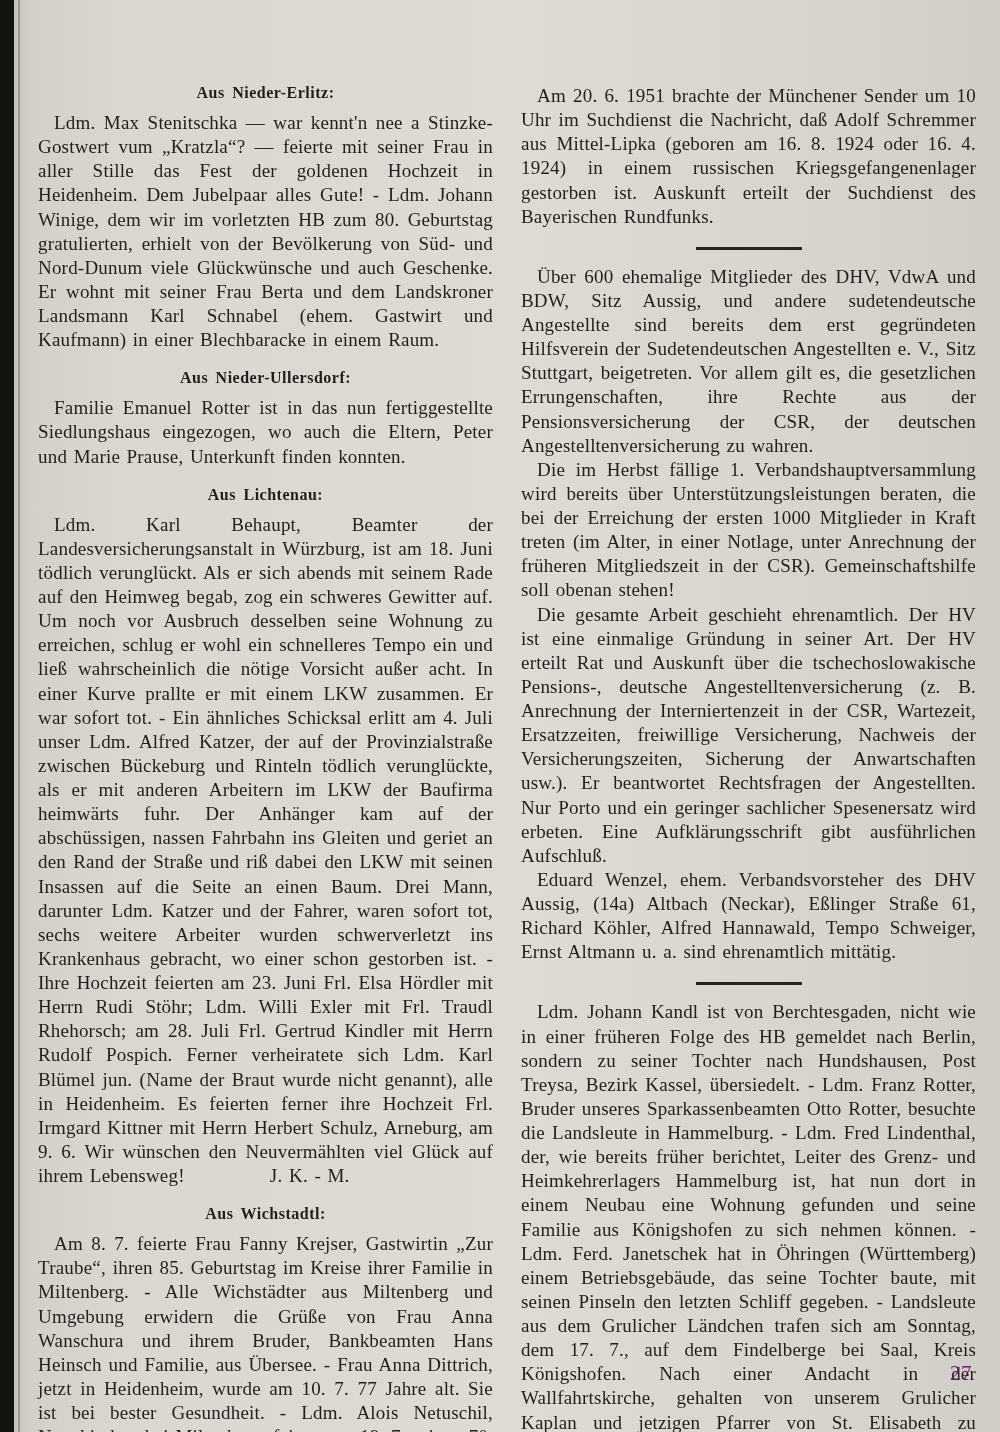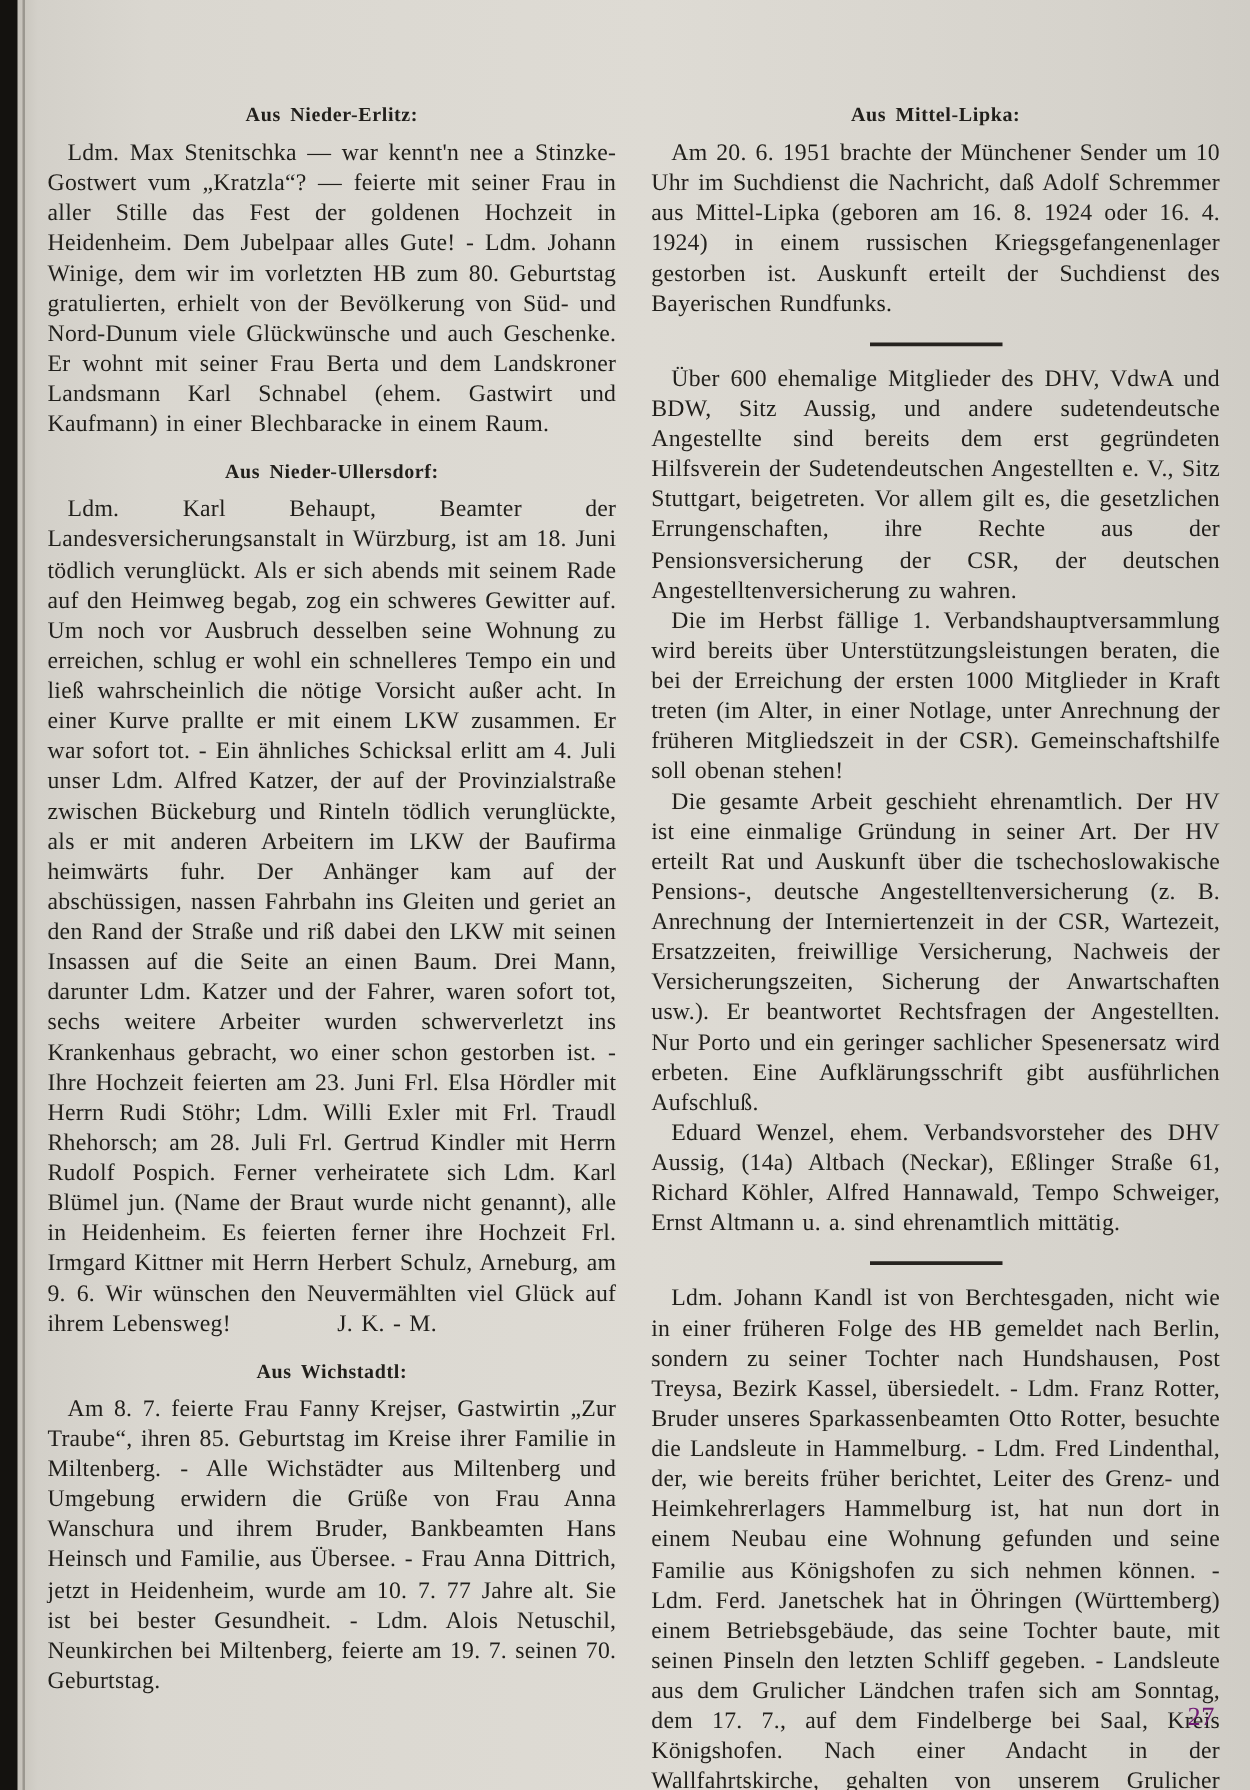--- a/index.html
+++ b/index.html
@@ -77,38 +77,39 @@
 
   <div class="col">
 
     <section>
       <h2 class="section-heading">Aus Nieder-Erlitz:</h2>
       <p class="para" lang="de">Ldm. Max Stenitschka — war kennt'n nee a Stinzke-Gostwert vum „Kratzla“? — feierte mit seiner Frau in aller Stille das Fest der goldenen Hochzeit in Heidenheim. Dem Jubelpaar alles Gute! - Ldm. Johann Winige, dem wir im vorletzten HB zum 80. Geburtstag gratulierten, erhielt von der Bevölkerung von Süd- und Nord-Dunum viele Glückwünsche und auch Geschenke. Er wohnt mit seiner Frau Berta und dem Landskroner Landsmann Karl Schnabel (ehem. Gastwirt und Kaufmann) in einer Blechbaracke in einem Raum.</p>
     </section>
 
     <section>
       <h2 class="section-heading">Aus Nieder-Ullersdorf:</h2>
+      <p class="para" lang="de">Familie Emanuel Rotter ist in das nun fertiggestellte Siedlungshaus eingezogen, wo auch die Eltern, Peter und Marie Prause, Unterkunft finden konnten.</p>
     </section>
 
     <section>
+      <h2 class="section-heading">Aus Lichtenau:</h2>
       <p class="para" lang="de">Ldm. Karl Behaupt, Beamter der Landesversicherungsanstalt in Würzburg, ist am 18. Juni tödlich verunglückt. Als er sich abends mit seinem Rade auf den Heimweg begab, zog ein schweres Gewitter auf. Um noch vor Ausbruch desselben seine Wohnung zu erreichen, schlug er wohl ein schnelleres Tempo ein und ließ wahrscheinlich die nötige Vorsicht außer acht. In einer Kurve prallte er mit einem LKW zusammen. Er war sofort tot. - Ein ähnliches Schicksal erlitt am 4. Juli unser Ldm. Alfred Katzer, der auf der Provinzialstraße zwischen Bückeburg und Rinteln tödlich verunglückte, als er mit anderen Arbeitern im LKW der Baufirma heimwärts fuhr. Der Anhänger kam auf der abschüssigen, nassen Fahrbahn ins Gleiten und geriet an den Rand der Straße und riß dabei den LKW mit seinen Insassen auf die Seite an einen Baum. Drei Mann, darunter Ldm. Katzer und der Fahrer, waren sofort tot, sechs weitere Arbeiter wurden schwerverletzt ins Krankenhaus gebracht, wo einer schon gestorben ist. - Ihre Hochzeit feierten am 23. Juni Frl. Elsa Hördler mit Herrn Rudi Stöhr; Ldm. Willi Exler mit Frl. Traudl Rhehorsch; am 28. Juli Frl. Gertrud Kindler mit Herrn Rudolf Pospich. Ferner verheiratete sich Ldm. Karl Blümel jun. (Name der Braut wurde nicht genannt), alle in Heidenheim. Es feierten ferner ihre Hochzeit Frl. Irmgard Kittner mit Herrn Herbert Schulz, Arneburg, am 9. 6. Wir wünschen den Neuvermählten viel Glück auf ihrem Lebensweg!&nbsp;&nbsp;&nbsp;&nbsp;&nbsp;&nbsp;&nbsp;&nbsp;&nbsp;&nbsp;&nbsp;&nbsp; J. K. - M.</p>
     </section>
 
     <section>
       <h2 class="section-heading">Aus Wichstadtl:</h2>
       <p class="para" lang="de">Am 8. 7. feierte Frau Fanny Krejser, Gastwirtin „Zur Traube“, ihren 85. Geburtstag im Kreise ihrer Familie in Miltenberg. - Alle Wichstädter aus Miltenberg und Umgebung erwidern die Grüße von Frau Anna Wanschura und ihrem Bruder, Bankbeamten Hans Heinsch und Familie, aus Übersee. - Frau Anna Dittrich, jetzt in Heidenheim, wurde am 10. 7. 77 Jahre alt. Sie ist bei bester Gesundheit. - Ldm. Alois Netuschil, Neunkirchen bei Miltenberg, feierte am 19. 7. seinen 70. Geburtstag.</p>
     </section>
 
 
   </div>
 
   <div class="col">
 
     <section>
-      <h2 class="section-heading">Aus Mittel-Lipka:</h2>
       <p class="para" lang="de">Am 20. 6. 1951 brachte der Münchener Sender um 10 Uhr im Suchdienst die Nachricht, daß Adolf Schremmer aus Mittel-Lipka (geboren am 16. 8. 1924 oder 16. 4. 1924) in einem russischen Kriegsgefangenenlager gestorben ist. Auskunft erteilt der Suchdienst des Bayerischen Rundfunks.</p>
     </section>
 
     <div class="divider"></div>
 
     <section>
       <p class="para" lang="de">Über 600 ehemalige Mitglieder des DHV, VdwA und BDW, Sitz Aussig, und andere sudetendeutsche Angestellte sind bereits dem erst gegründeten Hilfsverein der Sudetendeutschen Angestellten e. V., Sitz Stuttgart, beigetreten. Vor allem gilt es, die gesetzlichen Errungenschaften, ihre Rechte aus der Pensionsversicherung der CSR, der deutschen Angestelltenversicherung zu wahren.</p>
       <p class="para" lang="de">Die im Herbst fällige 1. Verbandshauptversammlung wird bereits über Unterstützungsleistungen beraten, die bei der Erreichung der ersten 1000 Mitglieder in Kraft treten (im Alter, in einer Notlage, unter Anrechnung der früheren Mitgliedszeit in der CSR). Gemeinschaftshilfe soll obenan stehen!</p>
       <p class="para" lang="de">Die gesamte Arbeit geschieht ehrenamtlich. Der HV ist eine einmalige Gründung in seiner Art. Der HV erteilt Rat und Auskunft über die tschechoslowakische Pensions-, deutsche Angestelltenversicherung (z. B. Anrechnung der Interniertenzeit in der CSR, Wartezeit, Ersatzzeiten, freiwillige Versicherung, Nachweis der Versicherungszeiten, Sicherung der Anwartschaften usw.). Er beantwortet Rechtsfragen der Angestellten. Nur Porto und ein geringer sachlicher Spesenersatz wird erbeten. Eine Aufklärungsschrift gibt ausführlichen Aufschluß.</p>
       <p class="para" lang="de">Eduard Wenzel, ehem. Verbandsvorsteher des DHV Aussig, (14a) Altbach (Neckar), Eßlinger Straße 61, Richard Köhler, Alfred Hannawald, Tempo Schweiger, Ernst Altmann u. a. sind ehrenamtlich mittätig.</p>

